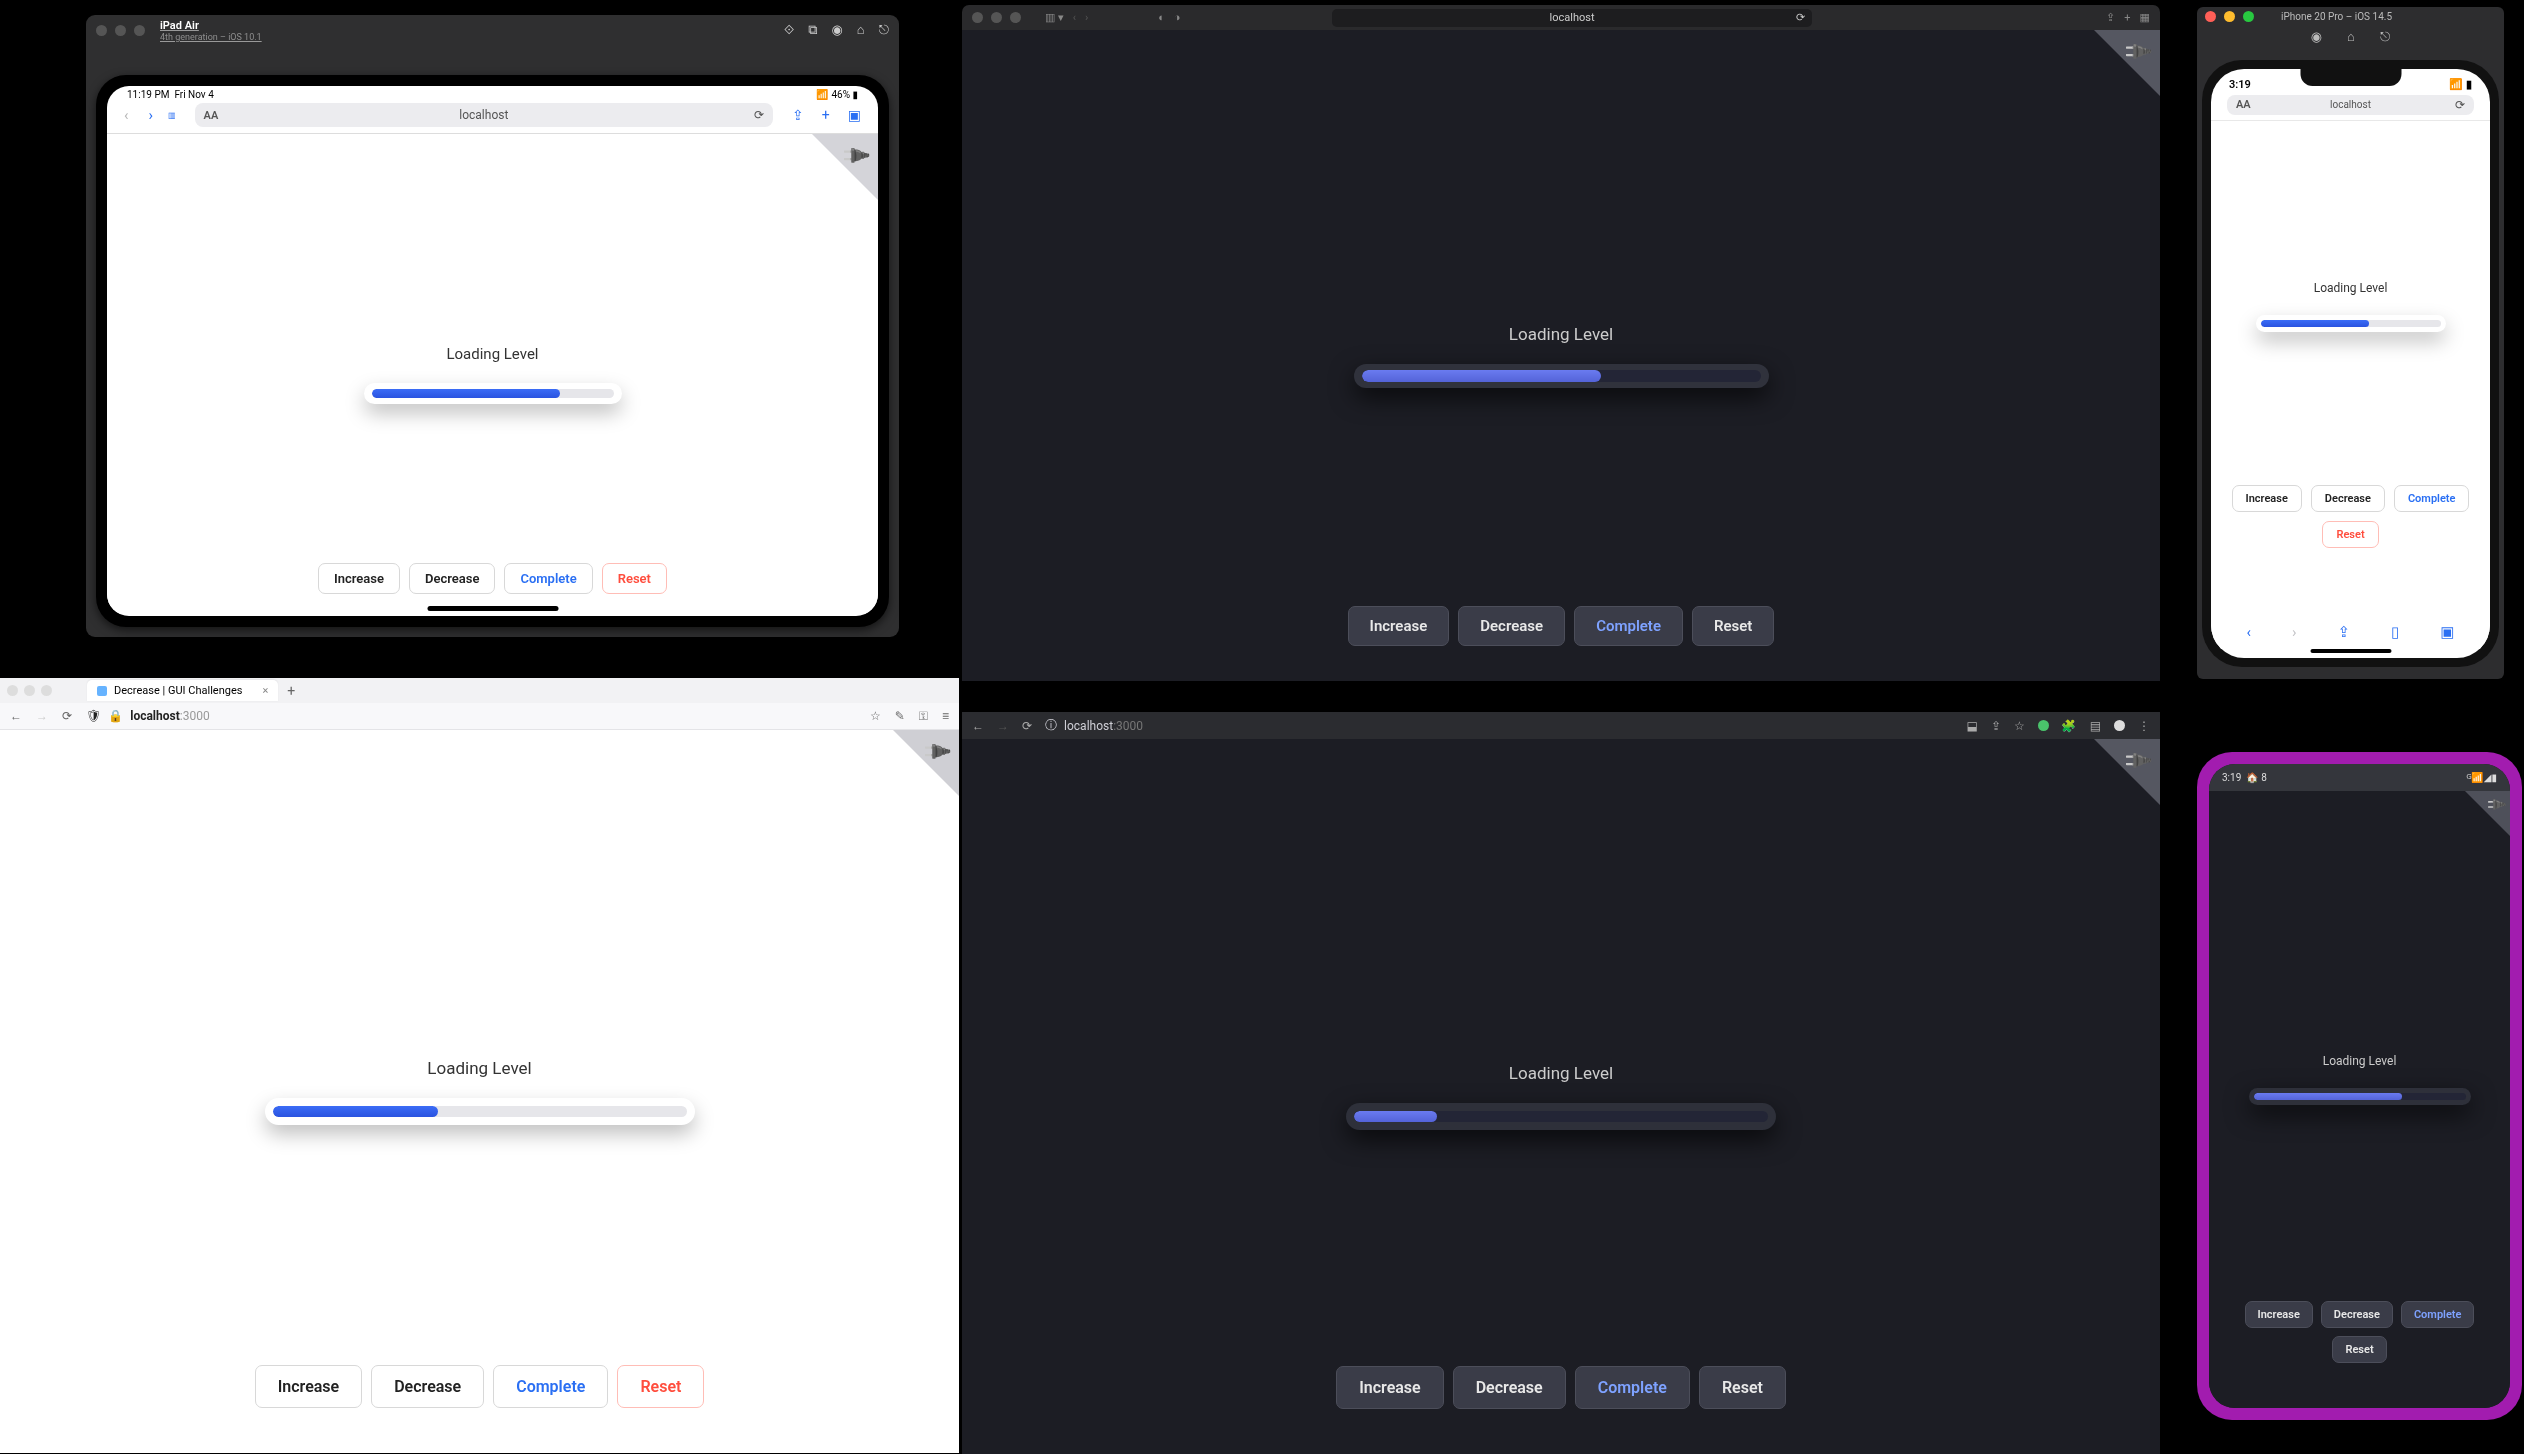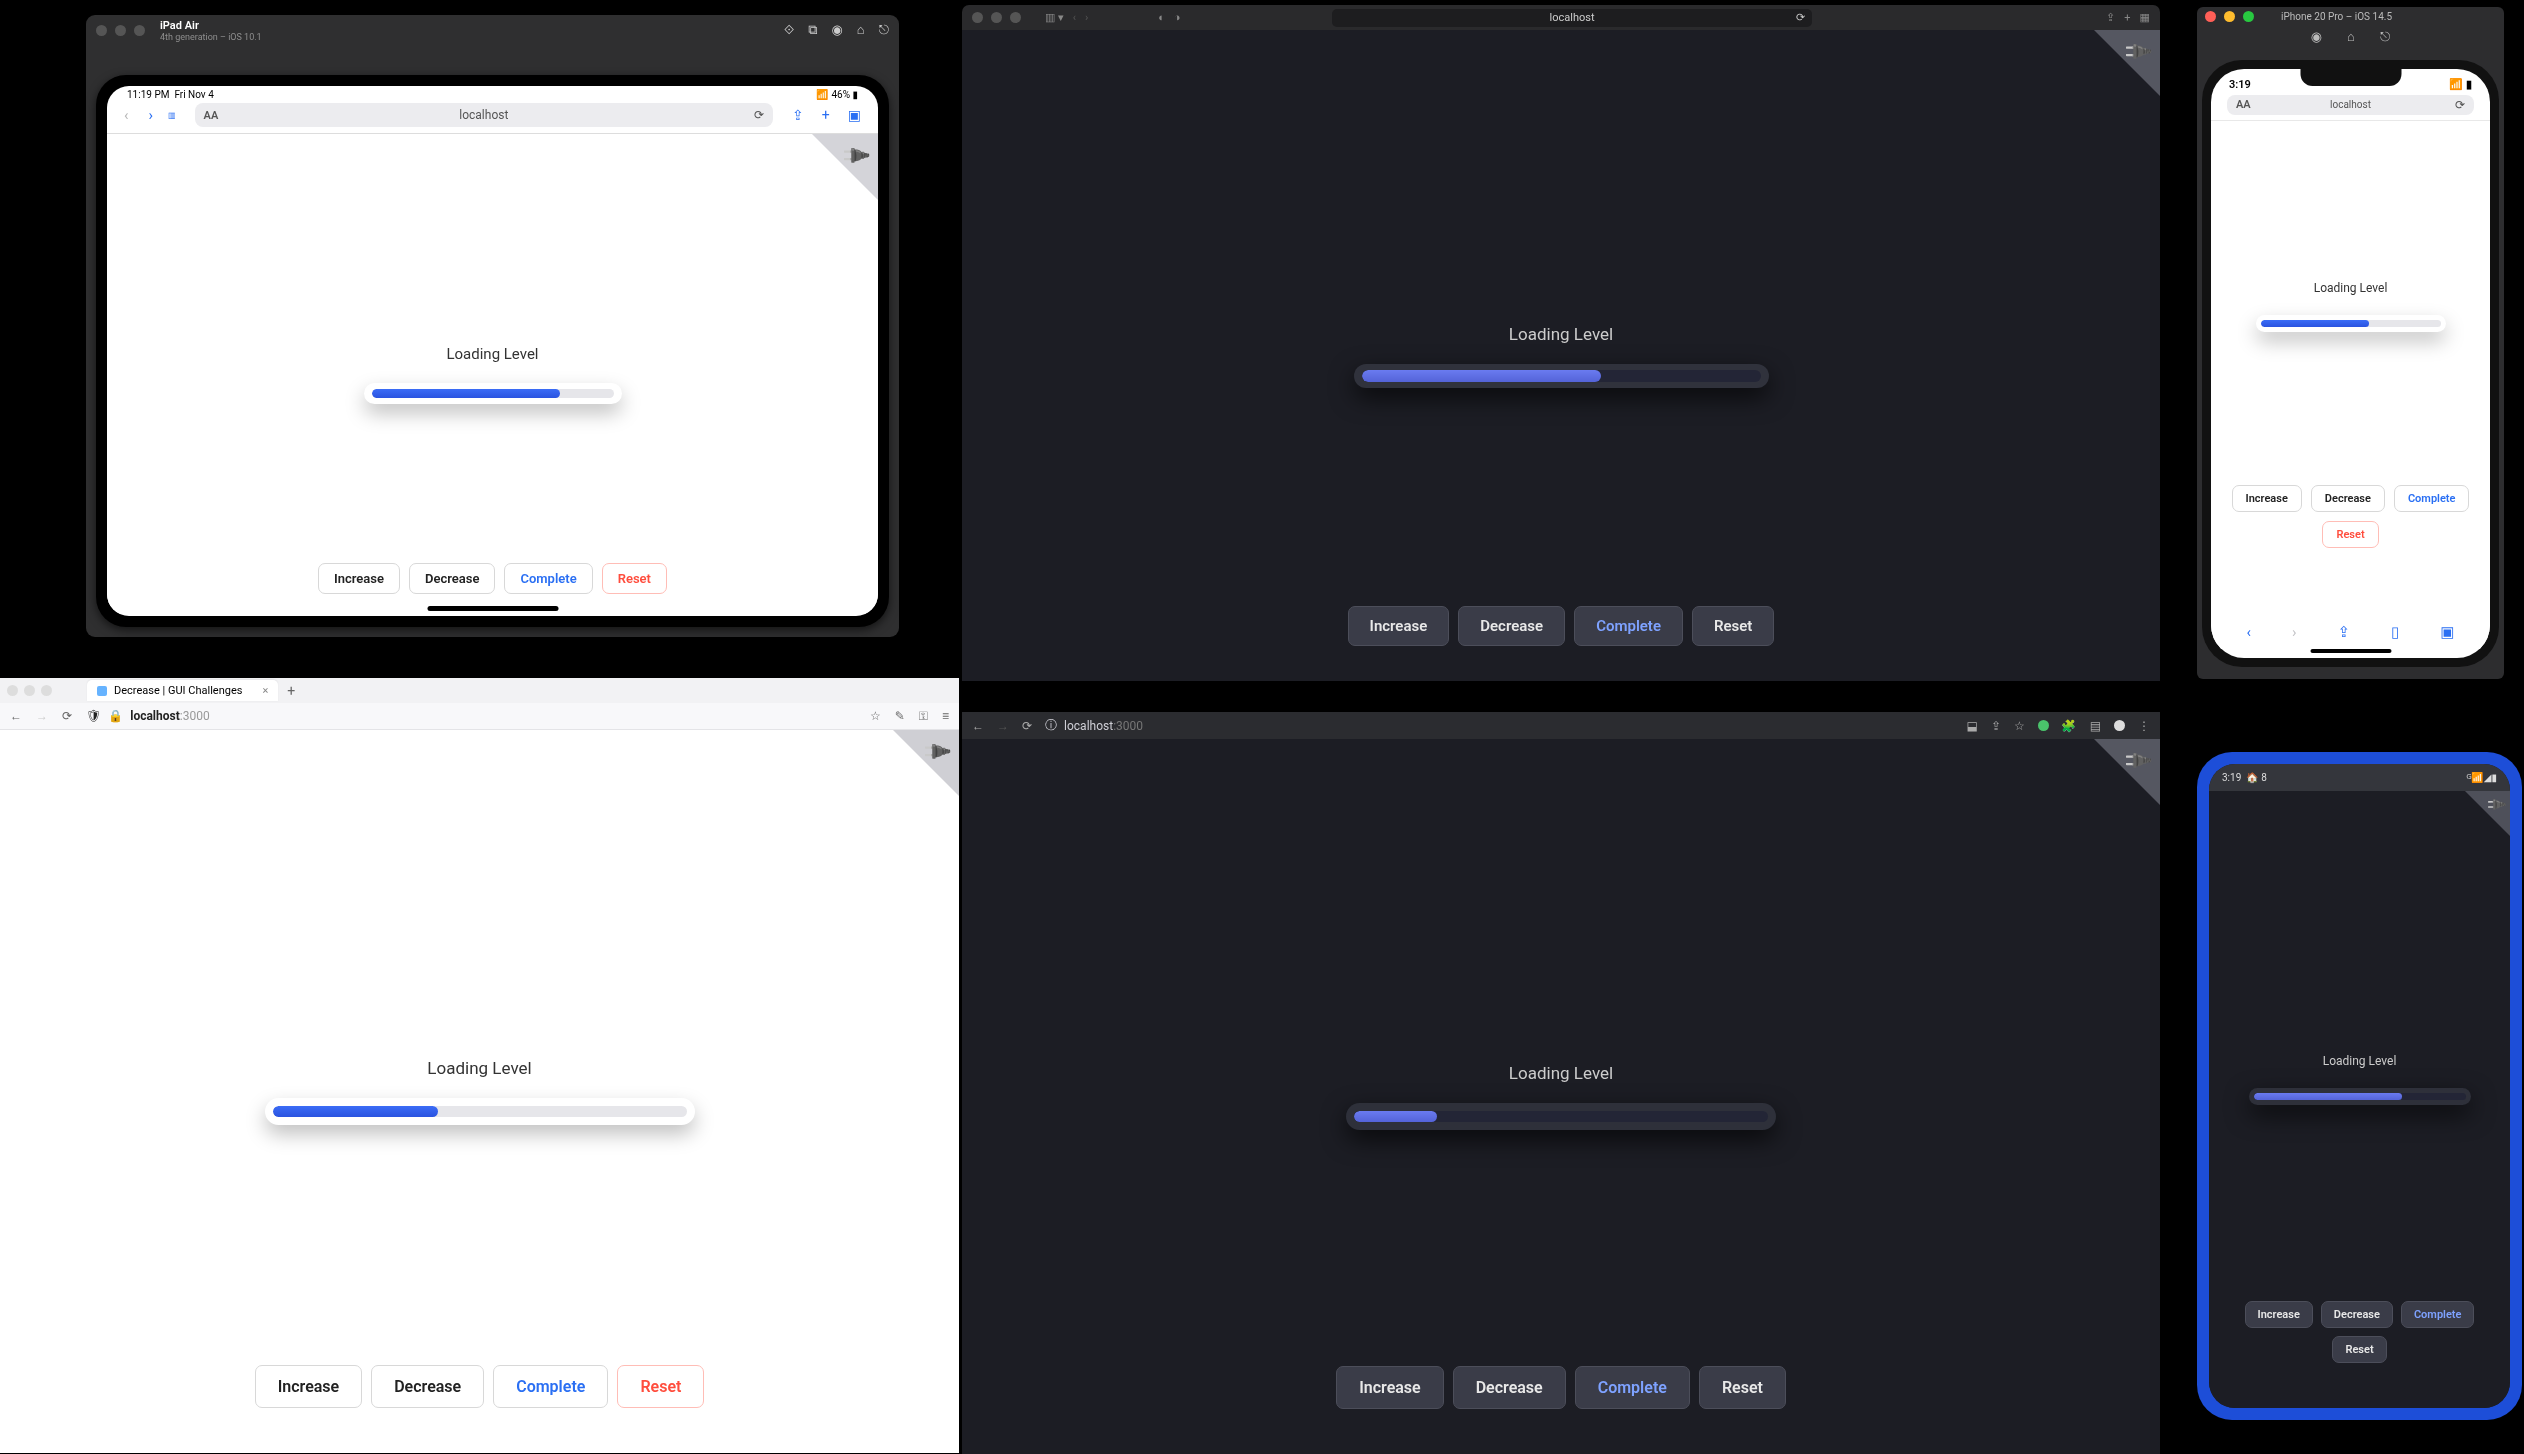--- a/index.html
+++ b/index.html
@@ -3,21 +3,21 @@
 <meta charset="utf-8">
 <style>
 * { margin: 0; padding: 0; box-sizing: border-box; font-family: -apple-system, BlinkMacSystemFont, "Segoe UI", Roboto, sans-serif; }
 body { background: #000; width: 2585px; height: 1454px; overflow: hidden; position: relative; }
 
 
 .ipad-wrap { position: absolute; left: 86px; top: 15px; width: 813px; }
 .ipad-titlebar { background: #2f2f30; border-radius: 9px 9px 0 0; height: 30px; display: flex; align-items: center; padding: 0 10px; color: #999; font-size: 11px; }
 .traffic { display: flex; gap: 8px; margin-right: 15px; }
 .traffic span { width: 11px; height: 11px; border-radius: 50%; background: #555; }
-.ipad-title-txt { flex-direction: column; display:flex; }
+.ipad-title-txt { flex-direction: column; display:flex;text-decoration:underline; }
 .ipad-title-txt .t1 { color:#fff; font-size:11px; font-weight:600; }
 .ipad-title-txt .t2 { color:#8e8e8e; font-size:9px; }
 .ipad-toolbar-icons { margin-left:auto; display:flex; gap:14px; color:#ccc; font-size:13px; }
 .ipad-body { background:#2f2f30; padding: 30px 10px 10px; border-radius:0 0 9px 9px; }
 .ipad-frame { background:#000; border-radius:30px; padding:11px; box-shadow:0 3px 10px rgba(0,0,0,.6); }
 .ipad-screen { background:#fff; border-radius:22px; overflow:hidden; position:relative; height:530px; }
 .ipad-status { display:flex; justify-content:space-between; padding:3px 20px 1px; font-size:10px; color:#000; align-items:center;}
 .ipad-safari-top { display:flex; align-items:center; gap:15px; padding:2px 17px 6px; border-bottom:0.5px solid #ddd; }
 .ipad-safari-top .nav-arrows { display:flex; gap:20px; font-size:15px; }
 .ipad-safari-top .nav-arrows .back{color:#b8b8b8;} .ipad-safari-top .nav-arrows .fwd{color:#2a6ff3;}
@@ -116,21 +116,21 @@
 .ch-body{background:#1c1d24; height:715px; position:relative;}
 .ch-app{position:absolute; inset:0; display:flex; flex-direction:column; align-items:center; justify-content:center;}
 .ch-app .progress-label{font-size:17px; color:#ccc;}
 .ch-app .progress-shell{background:#2e303a; padding:8px;}
 .ch-app .progress-track{width:414px; height:11px; background:#232536;}
 .ch-app .btn-row{bottom:45px;}
 .ch-app .btn{font-size:16px; padding:11px 22px;}
 
 
 .and-wrap{position:absolute; left:2197px; top:752px; width:325px;}
-.and-frame{background:#1d4ed8; border-radius:35px; padding:12px; position:relative;}
+.and-frame{background:#a21caf; border-radius:35px; padding:12px; position:relative;}
 .and-screen{background:#1c1d24; border-radius:26px; height:644px; position:relative; overflow:hidden;}
 .and-status{background:#34363c; height:27px; display:flex; align-items:center; justify-content:space-between; padding:0 13px; color:#ddd; font-size:10px;}
 .and-app{position:relative; height:calc(100% - 27px); display:flex; flex-direction:column; align-items:center; justify-content:center;}
 .and-app .progress-label{font-size:12px; color:#ccc; margin-top:-40px;}
 .and-app .progress-shell{background:#2e303a; padding:5px;}
 .and-app .progress-track{width:212px; height:7px; background:#232536;}
 .and-btn-grid{position:absolute; bottom:45px; display:flex; flex-wrap:wrap; gap:8px; justify-content:center; padding:0 20px;}
 .and-btn-grid .btn{font-size:11px; padding:6px 12px;}
 .and-corner .corner-tab{border-top-color:#4e505a; border-left-width:45px; border-top-width:45px;}
 .and-corner .corner-plug{font-size:14px; top:6px; right:6px;}

